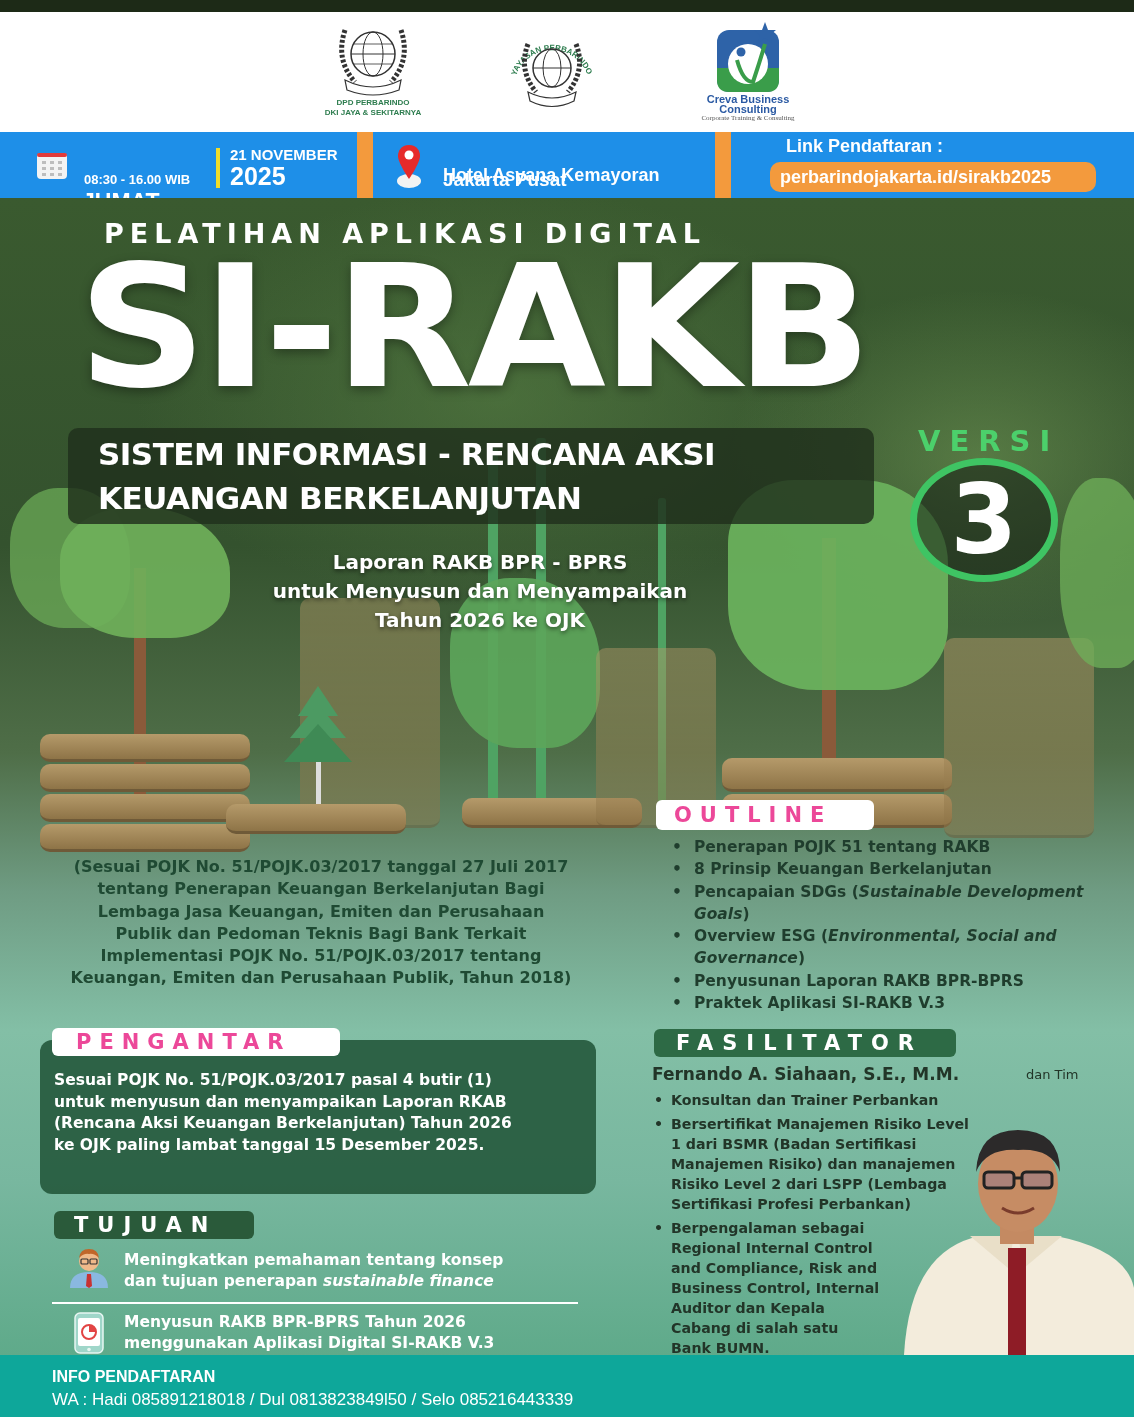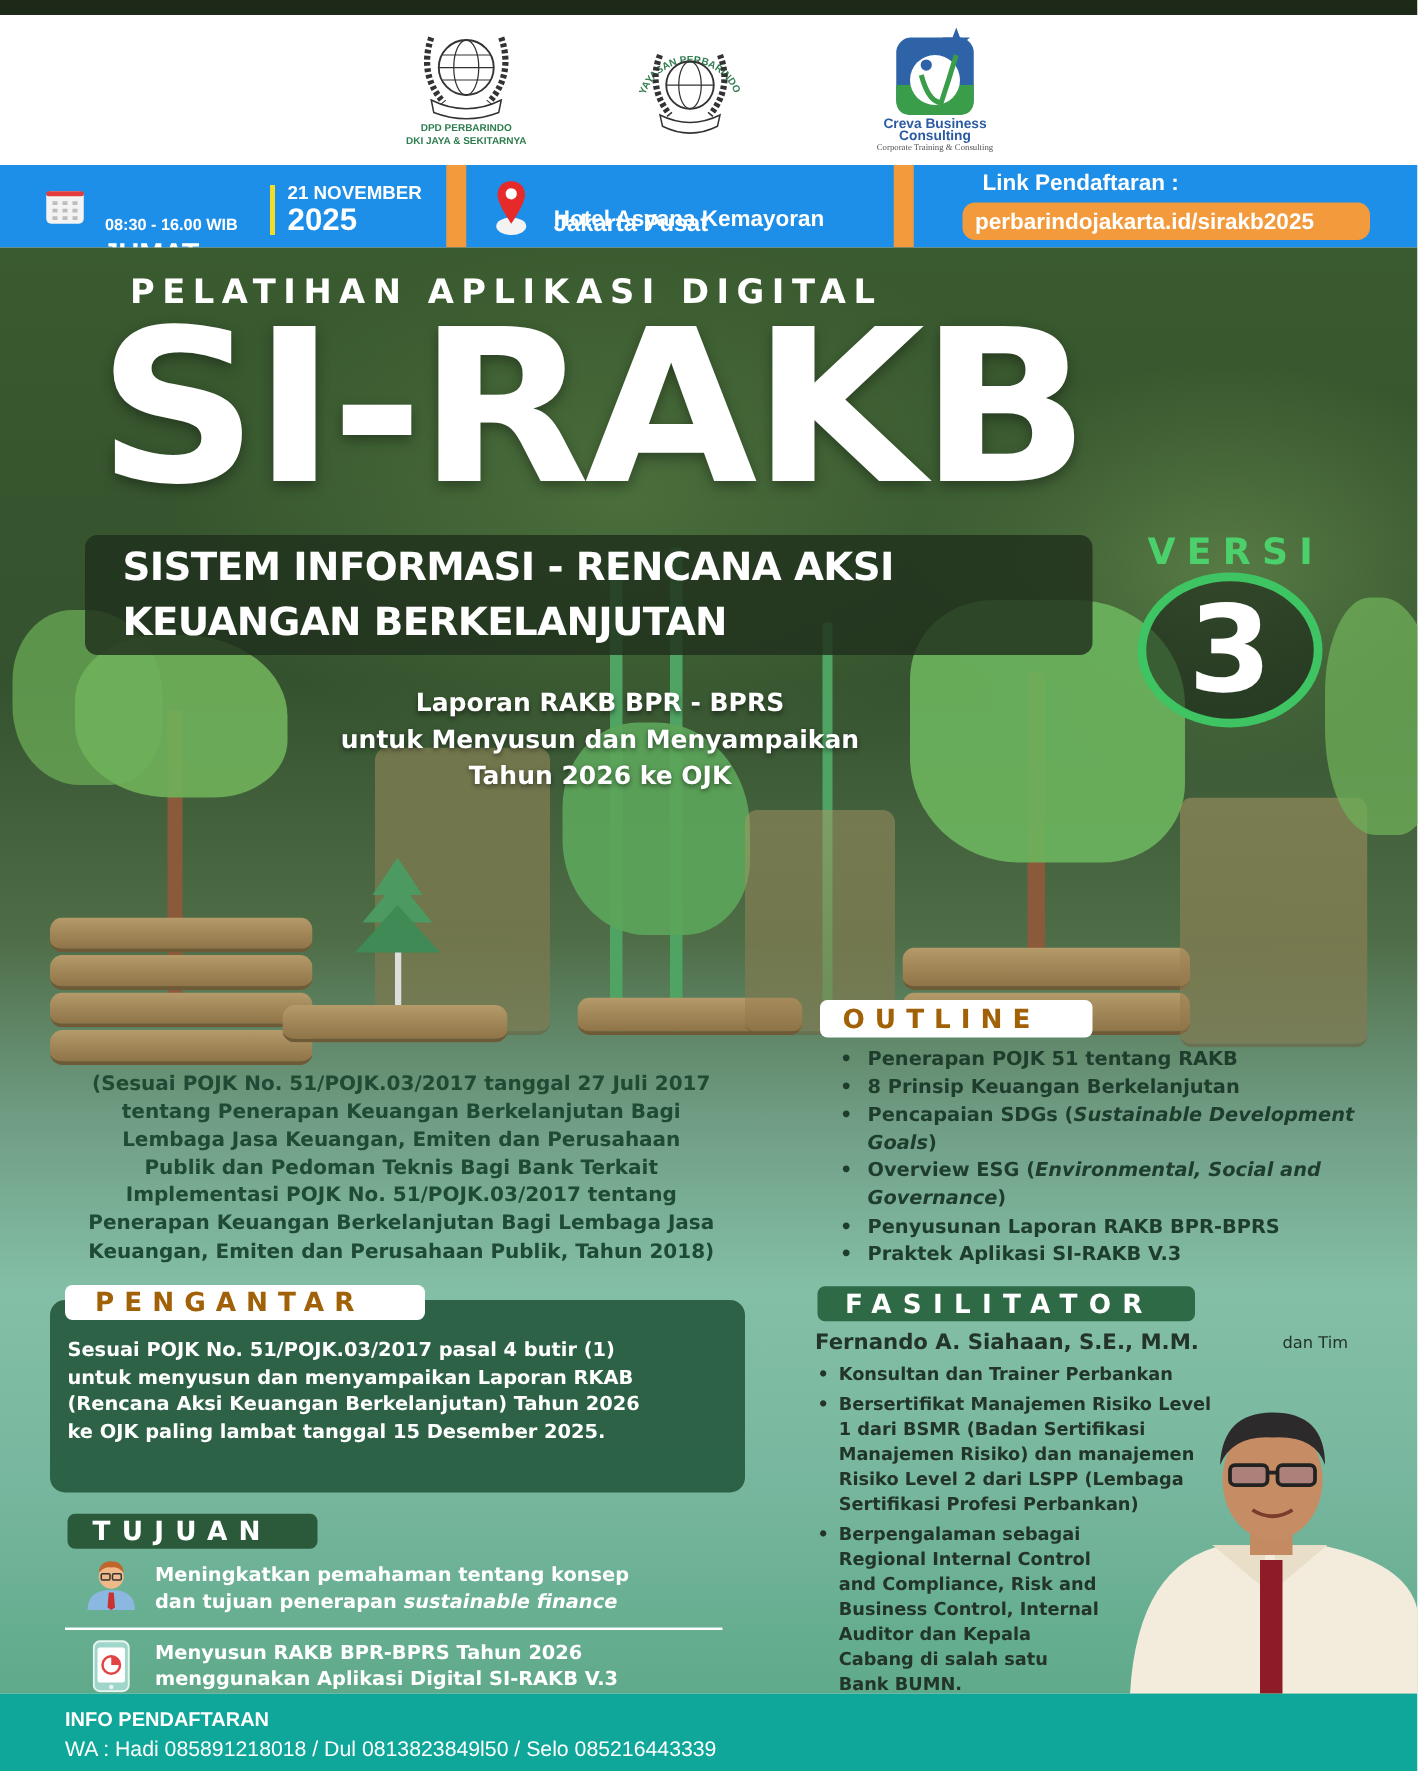--- a/index.html
+++ b/index.html
@@ -46,21 +46,21 @@
   .title-line { position: absolute; color: #fff; font-family: "DejaVu Sans", sans-serif; font-weight: bold; font-size: 31px; letter-spacing: -0.5px; }
   .versi { position: absolute; left: 918px; top: 424px; color: #4cd06b; font-family: "DejaVu Sans", sans-serif; font-weight: bold; font-size: 29px; letter-spacing: 9px; }
   .versi-ring { position: absolute; left: 910px; top: 458px; width: 148px; height: 124px; border: 7px solid #3fc463; border-radius: 50%; background: rgba(20,30,20,0.55); }
   .versi-num { position: absolute; left: 910px; top: 458px; width: 148px; height: 124px; color: #fff; font-family: "DejaVu Sans", sans-serif; font-weight: bold; font-size: 96px; line-height: 124px; text-align: center; }
   .purpose { position: absolute; left: 210px; top: 548px; width: 540px; text-align: center; color: #fff; font-family: "DejaVu Sans", sans-serif; font-weight: bold; font-size: 20px; line-height: 29px; text-shadow: 0 2px 4px rgba(0,0,0,0.5); }
 
   
   .regulation { position: absolute; left: 34px; top: 856px; width: 574px; text-align: center; color: #1f4a33; font-family: "DejaVu Sans", sans-serif; font-weight: bold; font-size: 16px; line-height: 22.3px; }
 
   
-  .label-white { position: absolute; background: #fff; color: #a16207; border-radius: 6px; font-family: "DejaVu Sans", sans-serif; font-weight: bold; letter-spacing: 8px; }
+  .label-white { position: absolute; background: #fff; color: #ec4899; border-radius: 6px; font-family: "DejaVu Sans", sans-serif; font-weight: bold; letter-spacing: 8px; }
   .label-green { position: absolute; background: #2d6a45; color: #fff; border-radius: 6px; font-family: "DejaVu Sans", sans-serif; font-weight: bold; letter-spacing: 9px; }
 
   .outline-list { position: absolute; left: 670px; top: 836px; width: 450px; list-style: none; color: #1f3d2d; font-family: "DejaVu Sans", sans-serif; font-weight: bold; font-size: 15.5px; line-height: 22.3px; }
   .outline-list li { position: relative; padding-left: 24px; }
   .outline-list li::before { content: "•"; position: absolute; left: 2px; top: 0; }
   .outline-list i { font-style: italic; }
 
   .pengantar-box { position: absolute; left: 40px; top: 1040px; width: 556px; height: 154px; background: rgba(38,90,62,0.92); border-radius: 12px; }
   .pengantar-text { position: absolute; left: 54px; top: 1070px; width: 530px; color: #fff; font-family: "DejaVu Sans", sans-serif; font-weight: bold; font-size: 15.5px; line-height: 21.5px; }
 
@@ -222,21 +222,20 @@
   <li><span>Penyusunan Laporan RAKB BPR-BPRS</span></li>
   <li><span>Praktek Aplikasi SI-RAKB V.3</span></li>
 </ul>
 
 <div class="regulation">
   <div>(Sesuai POJK No. 51/POJK.03/2017 tanggal 27 Juli 2017</div>
   <div>tentang Penerapan Keuangan Berkelanjutan Bagi</div>
   <div>Lembaga Jasa Keuangan, Emiten dan Perusahaan</div>
   <div>Publik  dan Pedoman Teknis Bagi Bank Terkait</div>
   <div>Implementasi POJK No. 51/POJK.03/2017 tentang</div>
-  <div>Penerapan Keuangan Berkelanjutan Bagi Lembaga Jasa</div>
   <div>Keuangan, Emiten dan Perusahaan Publik, Tahun 2018)</div>
 </div>
 
 <div class="pengantar-box"></div>
 <div class="label-white" style="left:52px;top:1028px;width:288px;height:28px;font-size:21px;line-height:28px;padding-left:24px;">PENGANTAR</div>
 <div class="pengantar-text">
   <div>Sesuai POJK No. 51/POJK.03/2017 pasal 4 butir (1)</div>
   <div>untuk menyusun dan menyampaikan Laporan RKAB</div>
   <div>(Rencana Aksi Keuangan Berkelanjutan) Tahun 2026</div>
   <div>ke OJK paling lambat tanggal 15 Desember 2025.</div>

